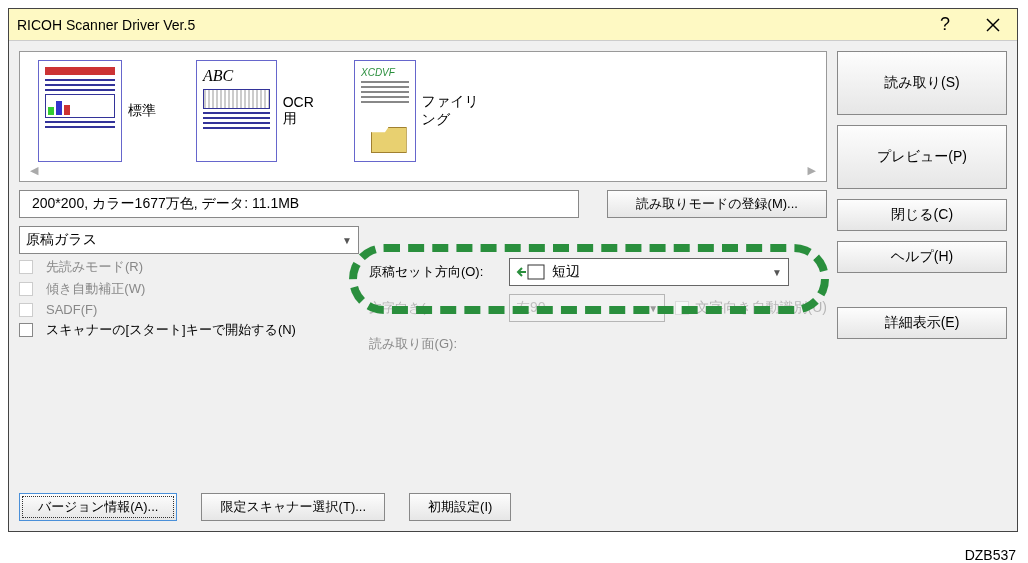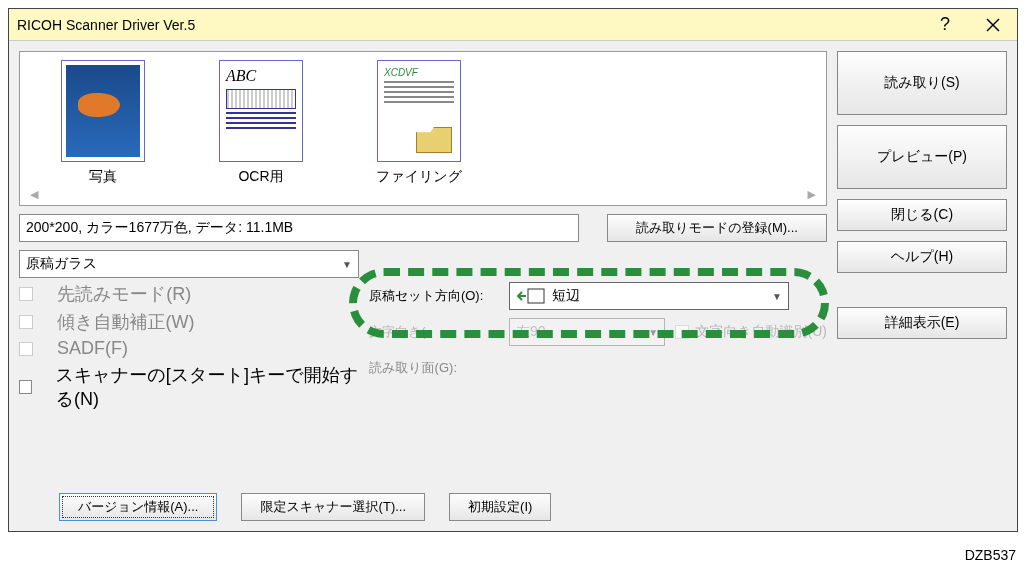--- a/index.html
+++ b/index.html
@@ -70,21 +70,21 @@
     }
     .modes-row {
       display: flex;
       justify-content: flex-start;
       gap: 28px;
       padding: 0 12px;
     }
     .mode-item {
       width: 130px;
       display: flex;
-      flex-direction: column;
+      flex-direction: row;
       align-items: center;
       gap: 6px;
     }
     .mode-icon {
       width: 84px; height: 102px;
       border: 1px solid #6666cc;
       background: #fff;
       position: relative;
     }
     .mode-label { font-size: 14px; }
@@ -92,21 +92,21 @@
       display:flex; justify-content: space-between;
       color:#aaa; font-size:11px; padding: 2px 4px 0 4px;
     }
     .status-row {
       display:flex; gap:0;
     }
     .status-row .info {
       flex:1;
       border:1px solid #888;
       background:#fff;
-      padding:4px 6px;
+      padding:4px 12px;
       font-size:14px;
       height:28px;
       display:flex; align-items:center;
     }
     .status-row .regbtn {
       width:220px; height:28px;
       border:1px solid #888;
       background: linear-gradient(#fdfdfd,#e6e6e6);
       display:flex; align-items:center; justify-content:center;
       font-size:13px;
@@ -126,21 +126,21 @@
       position:relative;
     }
     .lbl { font-size:13px; }
     .combo {
       height:28px; border:1px solid #888; background:#fff;
       display:flex; align-items:center; padding:0 6px;
       justify-content: space-between;
       font-size:14px;
     }
     .combo .chev { font-size:10px; color:#555; }
-    .chk-row { display:flex; align-items:center; gap:24px; font-size:18px; color:#888; }
+    .chk-row { display:flex; align-items:center; gap:13px; font-size:13px; color:#888; }
     .chk-row.enabled { color:#000; }
     .chk {
       width:14px; height:14px; border:1px solid #888; background:#fff; display:inline-block;
     }
     .form-right .row {
       display:flex; align-items:center; gap:10px;
       height:36px;
     }
     .form-right .row .rlabel { width:130px; font-size:13px; color:#888; }
     .form-right .row .rlabel.enabled { color:#000; }
@@ -154,21 +154,21 @@
     .bottom-btns {
       display:flex; gap:24px; padding:4px 0 0 0;
     }
     .btmbtn {
       height:28px;
       border:1px solid #888;
       background: linear-gradient(#fdfdfd,#e6e6e6);
       display:flex; align-items:center; justify-content:center;
       padding:0 18px; font-size:13px;
     }
-    .btmbtn.focused { outline:1px dotted #333; outline-offset:-4px; border:1px solid #4a90d9;margin-left:40px; }
+    .btmbtn.focused { outline:1px dotted #333; outline-offset:-4px; border:1px solid #4a90d9; }
     .figure-id {
       position:absolute;
       right: 12px; bottom: 0;
       font-size:14px;
     }
     
     .mi-doc { position:absolute; inset:6px; }
     .mi-doc .bar { height:8px; background:#cc3333; margin-bottom:4px; }
     .mi-doc .line { height:2px; background:#333399; margin:3px 0; }
     .mi-doc .chart { height:24px; display:flex; align-items:flex-end; gap:2px; border:1px solid #333399; padding:2px; }
@@ -214,25 +214,35 @@
         </svg>
     </div>
   </div>
 
   <div class="body">
     <div class="leftcol">
       <div class="modes-box">
         <div class="modes-row">
           <div class="mode-item">
             <div class="mode-icon">
-              <div class="mi-fish">
-                  <div class="fish"></div>
-                </div>
-            </div>
-            <div class="mode-label">写真</div>
+              <div class="mi-doc">
+                <div class="bar"></div>
+                <div class="line"></div>
+                  <div class="line"></div>
+                  <div class="line"></div>
+                <div class="chart">
+                    <span></span>
+                    <span></span>
+                    <span></span>
+                  </div>
+                <div class="line"></div>
+                  <div class="line"></div>
+              </div>
+            </div>
+            <div class="mode-label">標準</div>
           </div>
           <div class="mode-item">
             <div class="mode-icon">
               <div class="mi-ocr">
                 <div class="abc">ABC</div>
                 <div class="box"></div>
                 <div class="line"></div>
                   <div class="line"></div>
                   <div class="line"></div>
                   <div class="line"></div>

